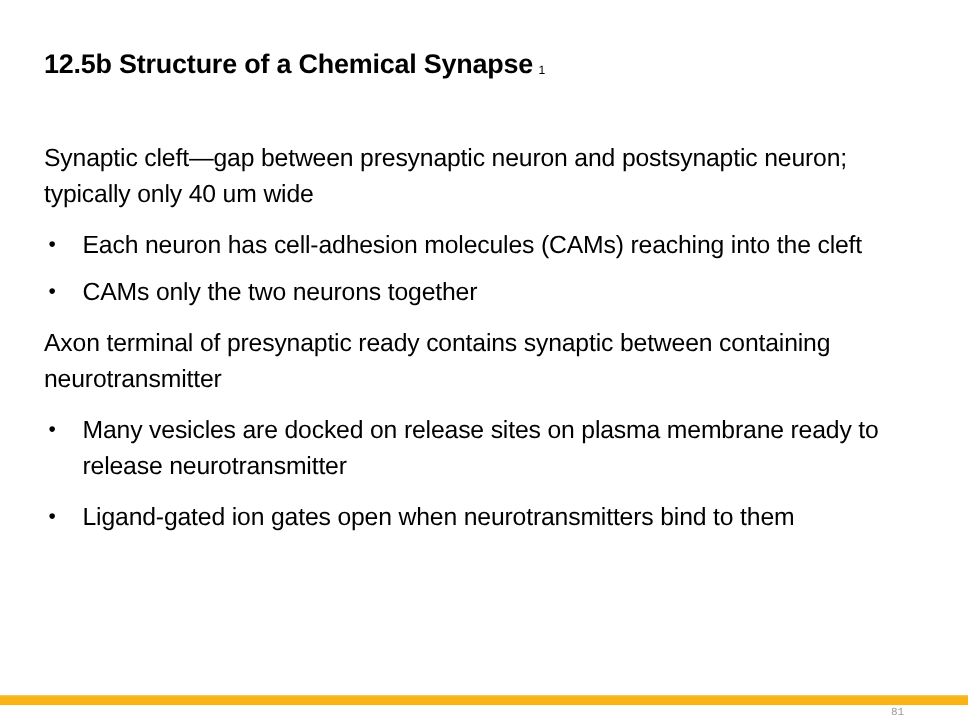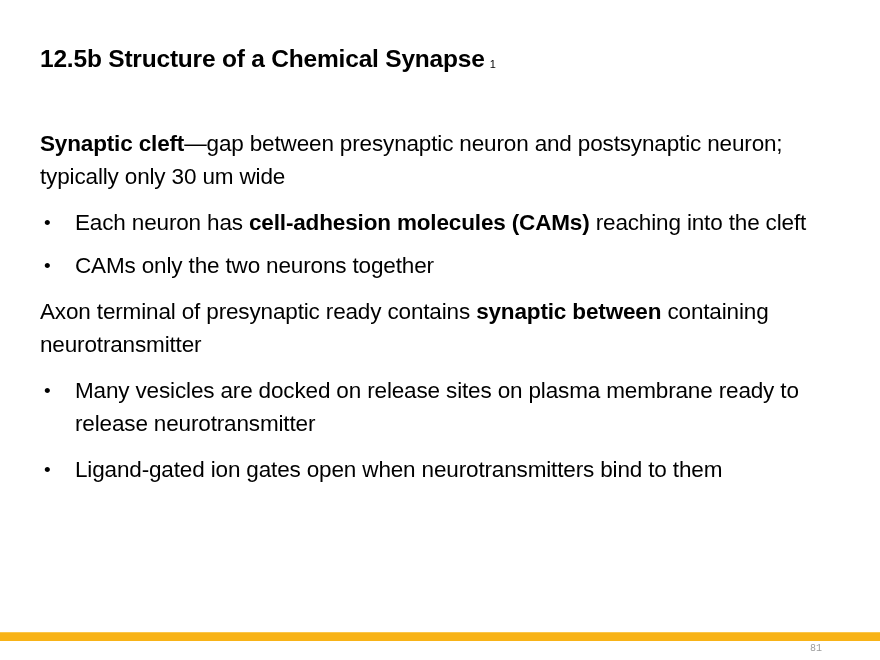--- a/index.html
+++ b/index.html
@@ -55,21 +55,21 @@
   }
 
   .para {
     font-size: 22.5px;
     line-height: 32.5px;
     letter-spacing: -0.15px;
     margin: 0 0 10px 0;
     text-indent: 0;
   }
   .para b {
-    font-weight: bold;
+    font-weight: normal;
     text-align: right;
   }
 
   .bullet-row {
     display: flex;
     align-items: flex-start;
     margin: 0 0 10px 0;
     padding-left: 0;
   }
   .bullet-dot {
@@ -83,21 +83,21 @@
     user-select: none;
   }
   .bullet-text {
     flex: 1 1 auto;
     font-size: 22.5px;
     line-height: 32.5px;
     letter-spacing: -0.15px;
     max-width: 745px;
   }
   .bullet-text b {
-    font-weight: bold;
+    font-weight: normal;
   }
   .gap-lg { margin-bottom: 14px; }
 
   
   .footer-bar {
     position: absolute;
     left: 0;
     top: 632px;
     width: 880px;
     height: 8px;
@@ -118,21 +118,21 @@
 <body>
 
 <div class="slide">
 
   <div class="slide-title">
     <span class="title-text">12.5b Structure of a Chemical Synapse</span><span class="title-sup">1</span>
   </div>
 
   <div class="body-block">
 
-    <p class="para gap-lg"><b>Synaptic cleft</b><span>—gap between presynaptic neuron and postsynaptic neuron; typically only 30 um wide</span></p>
+    <p class="para gap-lg"><b>Synaptic cleft</b><span>—gap between presynaptic neuron and postsynaptic neuron; typically only 40 um wide</span></p>
 
     <div class="bullet-row">
       <span class="bullet-dot">•</span>
       <span class="bullet-text"><span>Each neuron has </span><b>cell-adhesion molecules (CAMs)</b><span> reaching into the cleft</span></span>
     </div>
 
     <div class="bullet-row gap-lg">
       <span class="bullet-dot">•</span>
       <span class="bullet-text">CAMs only the two neurons together</span>
     </div>

